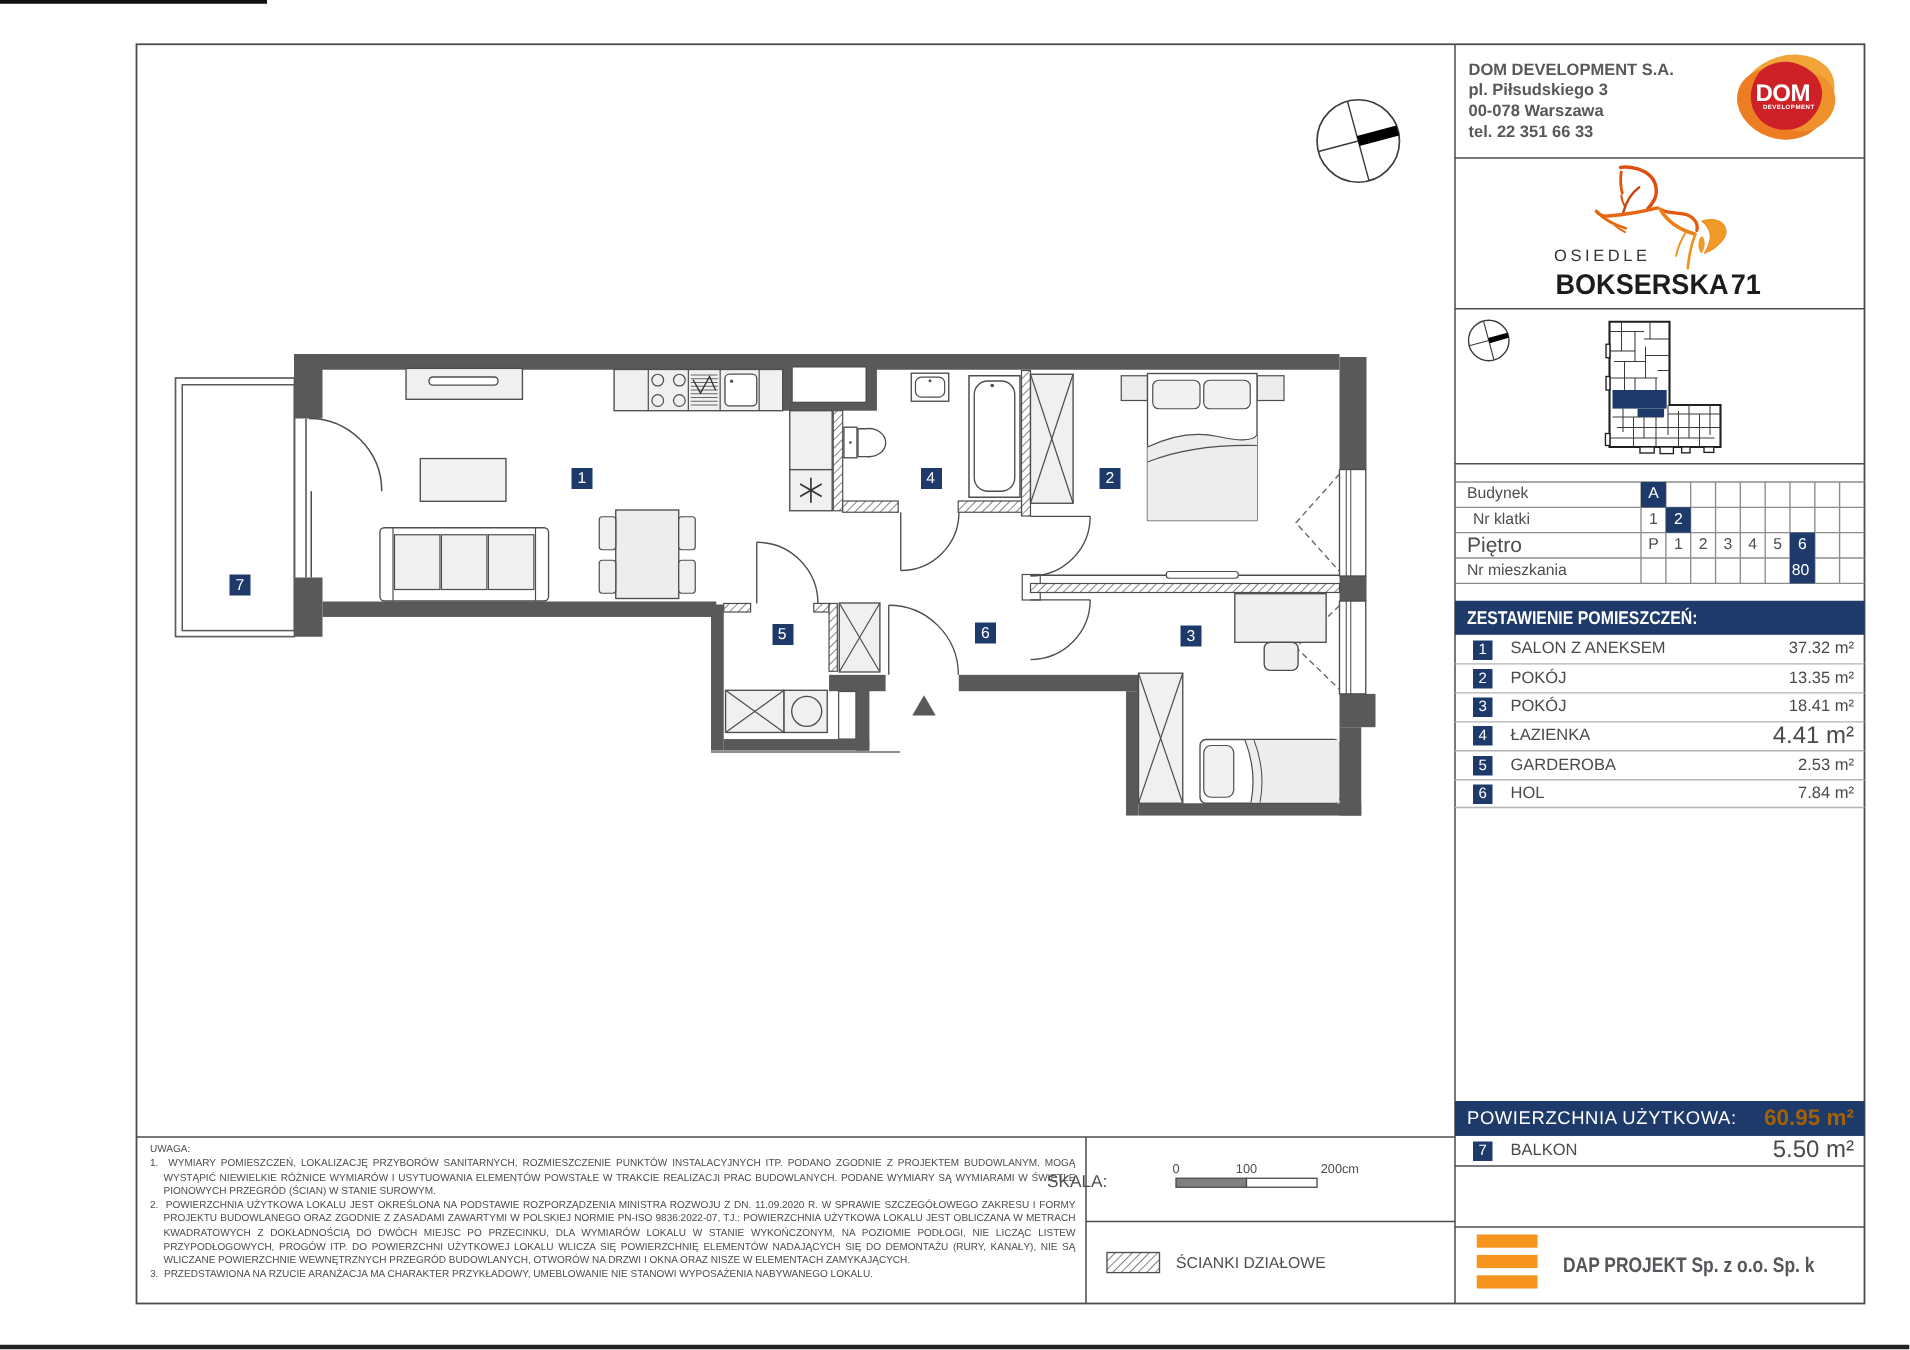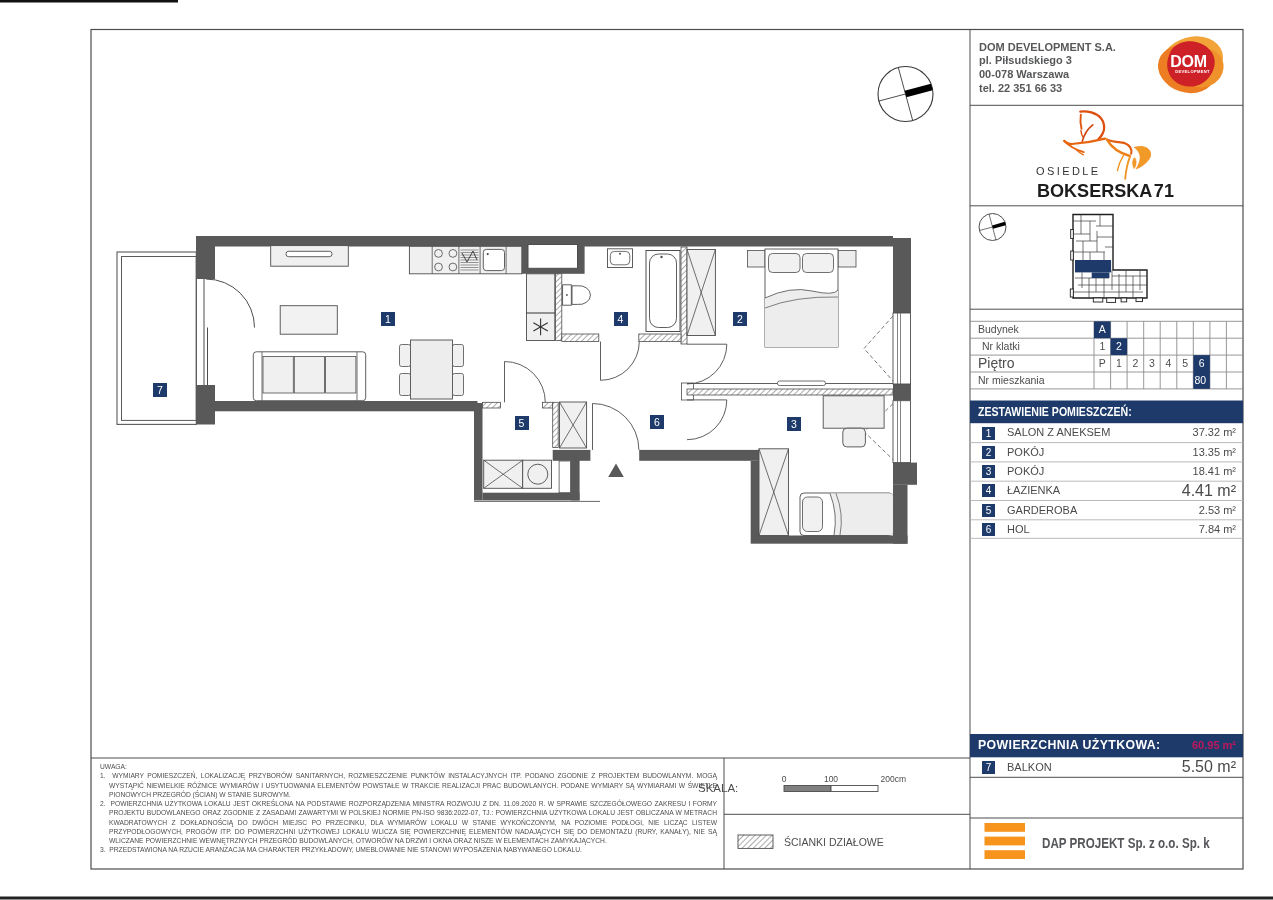--- a/index.html
+++ b/index.html
@@ -383,22 +383,22 @@
 <div class="abs" style="left:1007px;top:481.2px;font-size:11px;line-height:19.3px;color:#4a4a4c">ŁAZIENKA</div>
 <div class="abs" style="left:1007px;top:500.5px;font-size:11px;line-height:19.3px;color:#4a4a4c">GARDEROBA</div>
 <div class="abs" style="left:1007px;top:519.8px;font-size:11px;line-height:19.3px;color:#4a4a4c">HOL</div>
 <div class="abs" style="right:37px;top:423.3px;font-size:11px;line-height:19.3px;color:#4a4a4c">37.32 m²</div>
 <div class="abs" style="right:37px;top:442.6px;font-size:11px;line-height:19.3px;color:#4a4a4c">13.35 m²</div>
 <div class="abs" style="right:37px;top:461.9px;font-size:11px;line-height:19.3px;color:#4a4a4c">18.41 m²</div>
 <div class="abs" style="right:37px;top:481.2px;font-size:16px;line-height:19.3px;color:#4a4a4c">4.41 m²</div>
 <div class="abs" style="right:37px;top:500.5px;font-size:11px;line-height:19.3px;color:#4a4a4c">2.53 m²</div>
 <div class="abs" style="right:37px;top:519.8px;font-size:11px;line-height:19.3px;color:#4a4a4c">7.84 m²</div>
 
-<div class="abs" style="left:978px;top:734px;font-size:12.3px;font-weight:bold;line-height:23.3px;color:#fff;letter-spacing:.4px;white-space:nowrap">POWIERZCHNIA UŻYTKOWA:</div>
-<div class="abs" style="right:37px;top:734px;font-size:11px;font-weight:bold;line-height:23.3px;color:#be185d">60.95 m²</div>
+<div class="abs" style="left:978px;top:734px;font-size:12.3px;font-weight:normal;line-height:23.3px;color:#fff;letter-spacing:.4px;white-space:nowrap">POWIERZCHNIA UŻYTKOWA:</div>
+<div class="abs" style="right:37px;top:734px;font-size:15px;font-weight:bold;line-height:23.3px;color:#a16207">60.95 m²</div>
 <div class="lsq" style="left:982px;top:760.8px">7</div>
 <div class="abs" style="left:1007px;top:757.3px;font-size:11px;line-height:20px;color:#4a4a4c">BALKON</div>
 <div class="abs" style="right:37px;top:757.3px;font-size:16px;line-height:20px;color:#4a4a4c">5.50 m²</div>
 
 <div class="abs" style="left:1042px;top:834.5px;font-size:14px;font-weight:bold;color:#55565a;transform:scaleX(.83);transform-origin:0 50%;white-space:nowrap">DAP PROJEKT Sp. z o.o. Sp. k</div>
 
 <div class="abs" style="left:100px;top:762px;width:617px;font-size:6.7px;line-height:9.25px;color:#4d4d4d;text-align:justify">
 <div>UWAGA:</div>
 <div style="padding-left:9px;text-indent:-9px">1.&nbsp;&nbsp;WYMIARY POMIESZCZEŃ, LOKALIZACJĘ PRZYBORÓW SANITARNYCH, ROZMIESZCZENIE PUNKTÓW INSTALACYJNYCH ITP. PODANO ZGODNIE Z PROJEKTEM BUDOWLANYM. MOGĄ WYSTĄPIĆ NIEWIELKIE RÓŻNICE WYMIARÓW I USYTUOWANIA ELEMENTÓW POWSTAŁE W TRAKCIE REALIZACJI PRAC BUDOWLANYCH. PODANE WYMIARY SĄ WYMIARAMI W ŚWIETLE PIONOWYCH PRZEGRÓD (ŚCIAN) W STANIE SUROWYM.</div>
 <div style="padding-left:9px;text-indent:-9px">2.&nbsp;&nbsp;POWIERZCHNIA UŻYTKOWA LOKALU JEST OKREŚLONA NA PODSTAWIE ROZPORZĄDZENIA MINISTRA ROZWOJU Z DN. 11.09.2020 R. W SPRAWIE SZCZEGÓŁOWEGO ZAKRESU I FORMY PROJEKTU BUDOWLANEGO ORAZ ZGODNIE Z ZASADAMI ZAWARTYMI W POLSKIEJ NORMIE PN-ISO 9836:2022-07, TJ.: POWIERZCHNIA UŻYTKOWA LOKALU JEST OBLICZANA W METRACH KWADRATOWYCH Z DOKŁADNOŚCIĄ DO DWÓCH MIEJSC PO PRZECINKU, DLA WYMIARÓW LOKALU W STANIE WYKOŃCZONYM, NA POZIOMIE PODŁOGI, NIE LICZĄC LISTEW PRZYPODŁOGOWYCH, PROGÓW ITP. DO POWIERZCHNI UŻYTKOWEJ LOKALU WLICZA SIĘ POWIERZCHNIĘ ELEMENTÓW NADAJĄCYCH SIĘ DO DEMONTAŻU (RURY, KANAŁY), NIE SĄ WLICZANE POWIERZCHNIE WEWNĘTRZNYCH PRZEGRÓD BUDOWLANYCH, OTWORÓW NA DRZWI I OKNA ORAZ NISZE W ELEMENTACH ZAMYKAJĄCYCH.</div>

